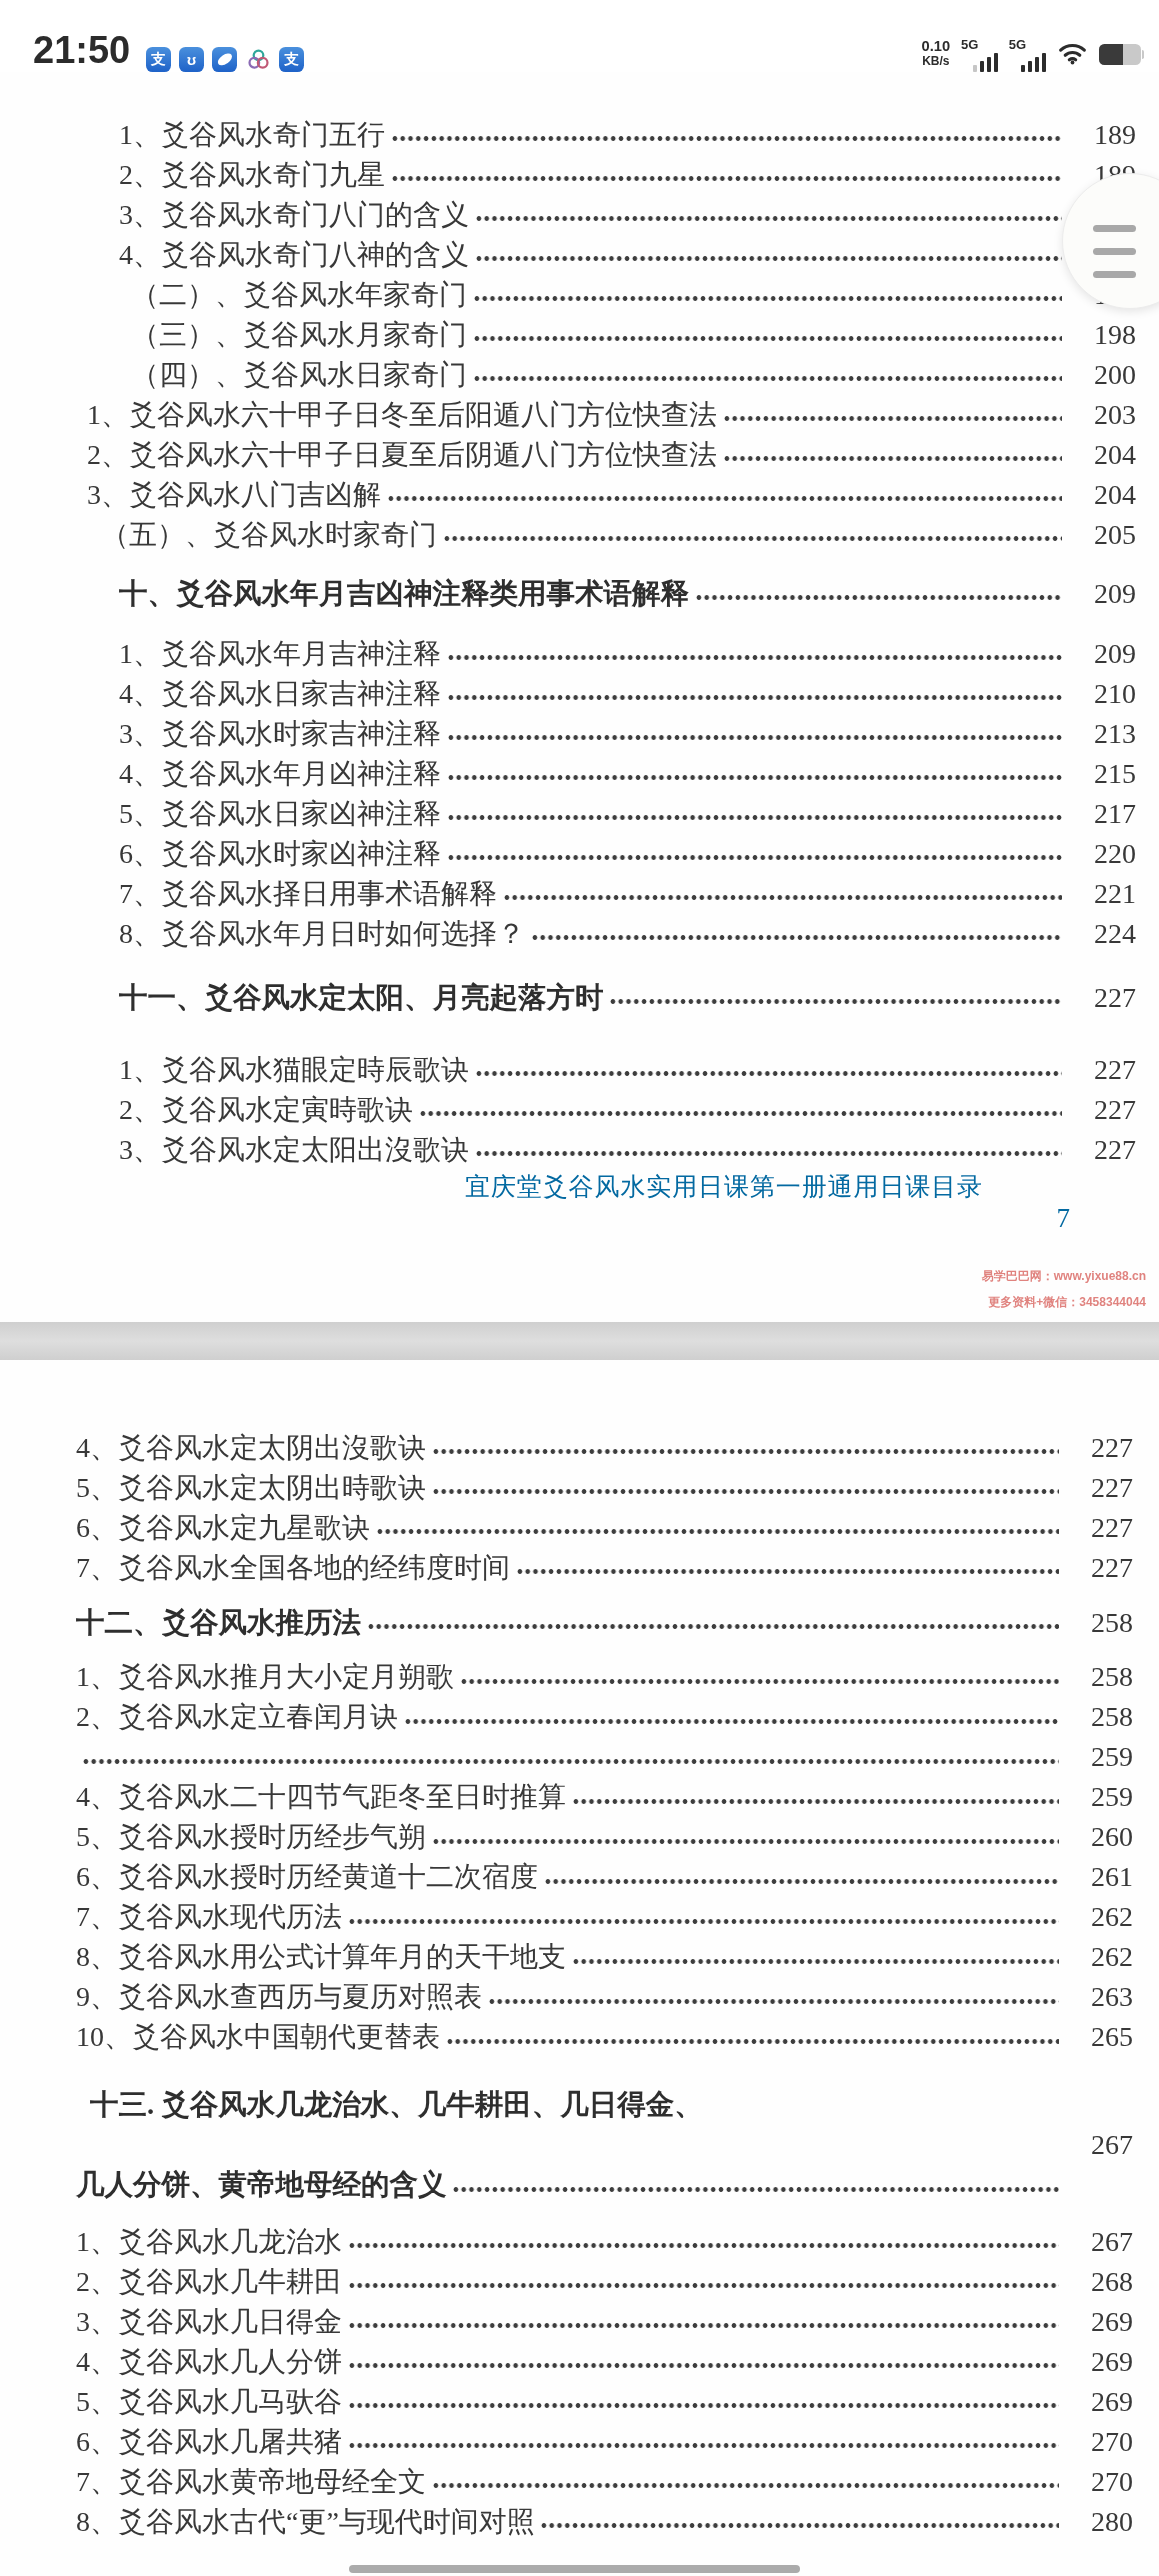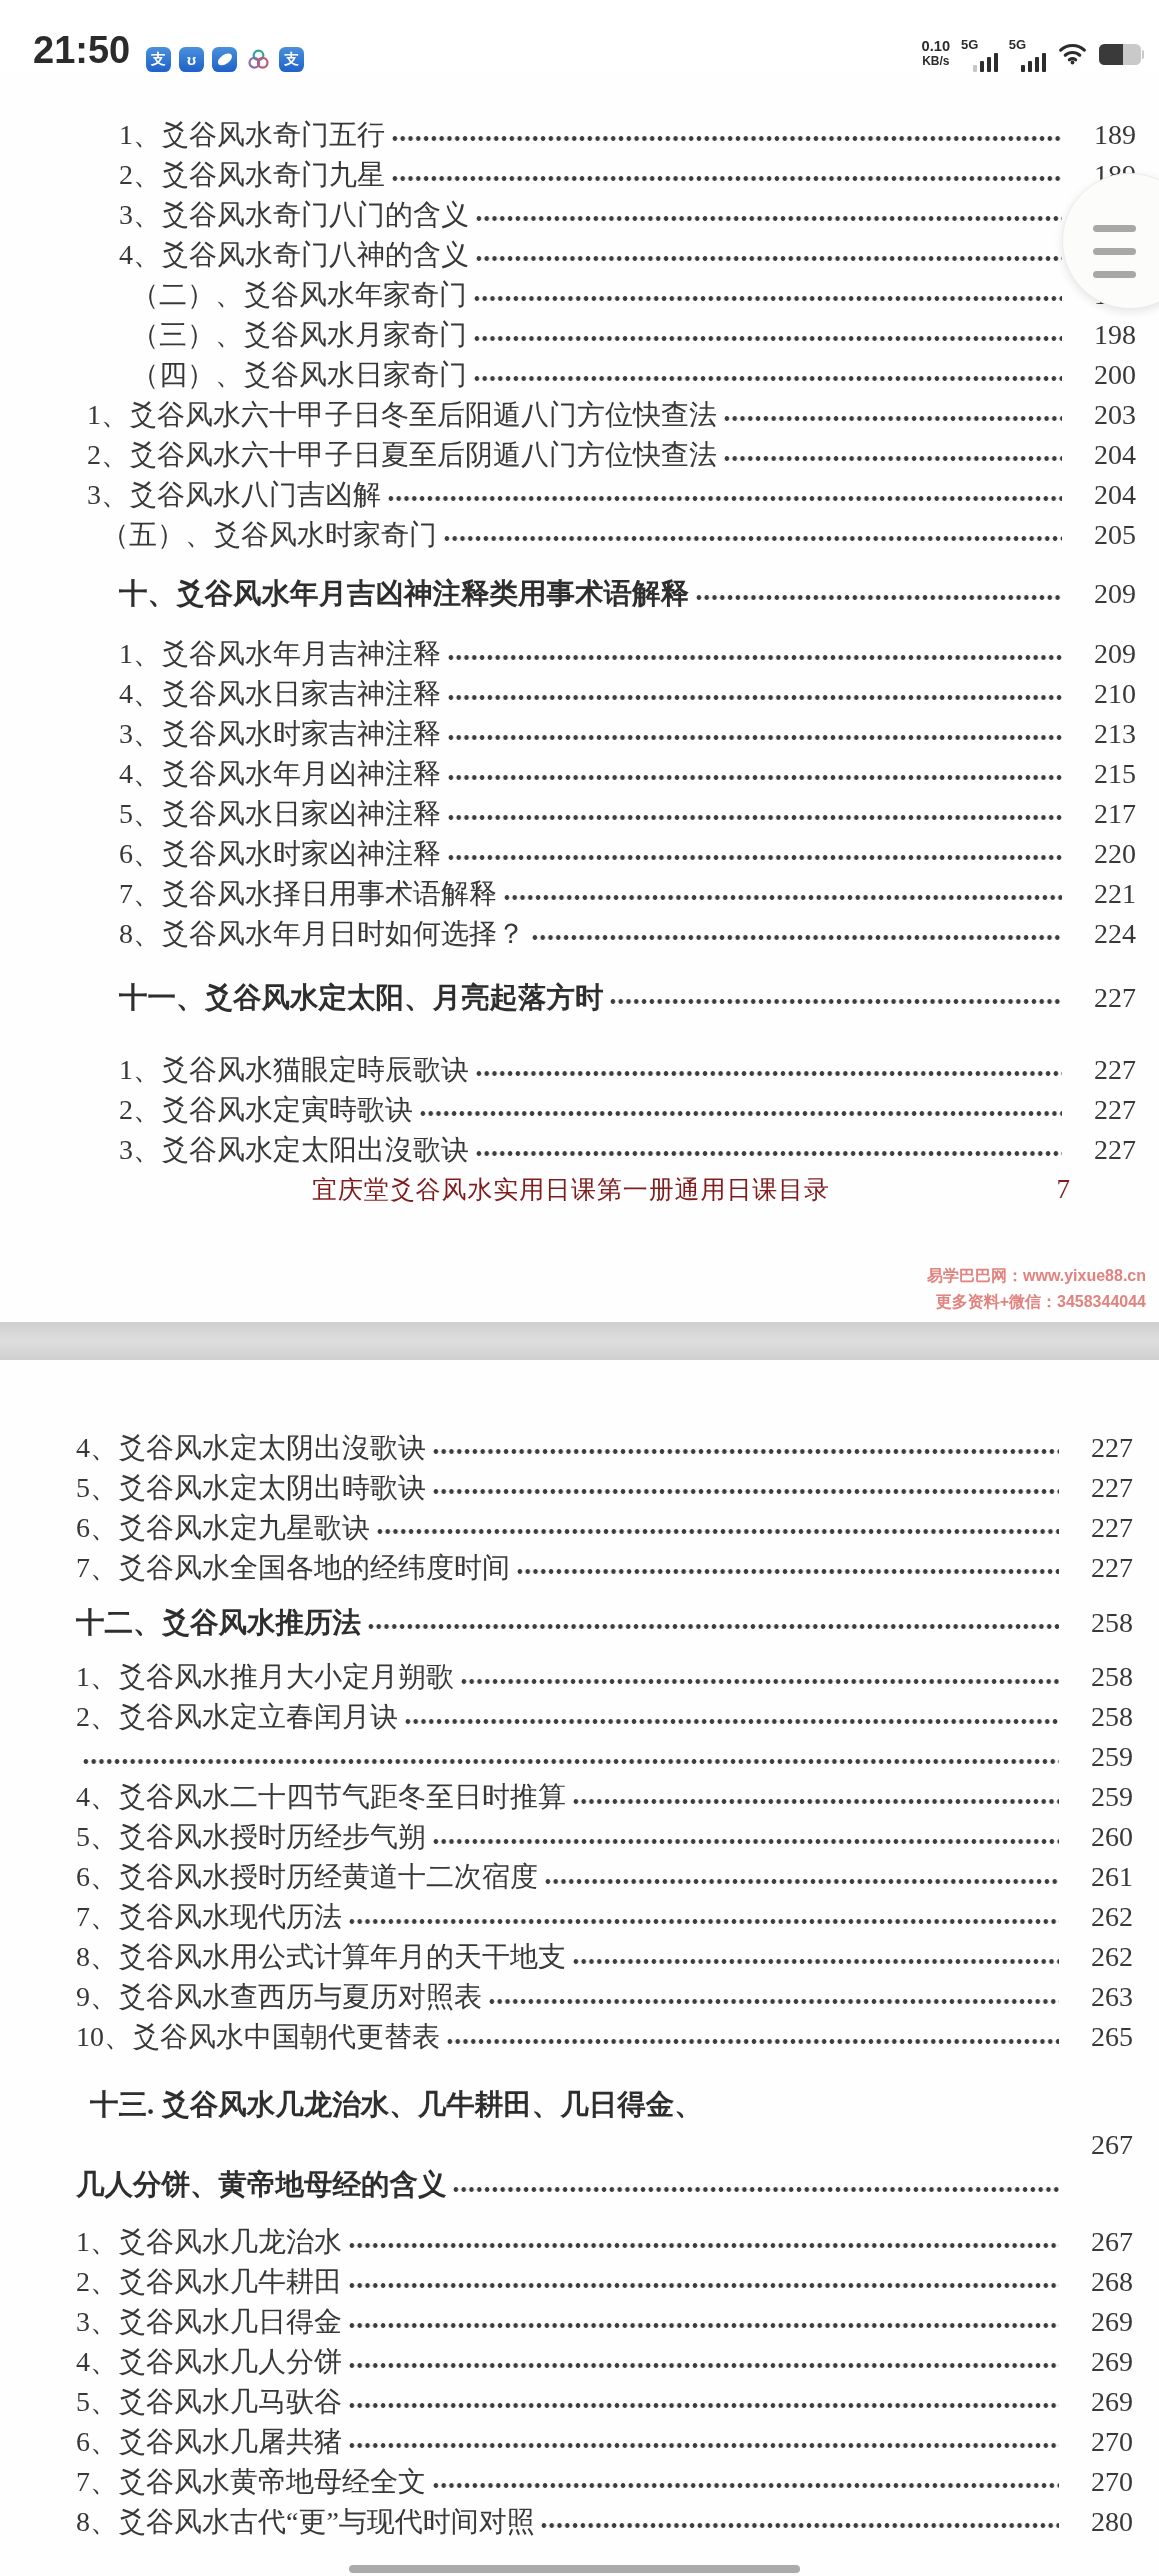--- a/index.html
+++ b/index.html
@@ -38,26 +38,26 @@
   .row{display:flex;align-items:center;height:40px;font-size:28px;white-space:nowrap;color:#383838;}
   #page2 .row{height:40px;}
   .row .t{flex:0 0 auto;}
   .row.bold .t{font-weight:700;font-size:28.5px;color:#2e2e2e;}
   .dots{flex:1 1 auto;height:11px;margin:7.4px 11px 0 5.5px;min-width:16.6px;
         background:radial-gradient(circle at 3.9px 5.5px,#3d3d3d 2px,rgba(0,0,0,0) 2.7px) left center/7.8px 11px repeat-x;}
   .fillsp{flex:1 1 auto;}
   .pg{flex:0 0 63px;text-align:right;font-size:28px;color:#383838;}
   .ind1{padding-left:14px;}.ind2{padding-left:32px;}.ind3{padding-left:44px;}
 
-  .footer{display:flex;align-items:center;height:40px;font-size:25px;color:#7f1d1d;}
+  .footer{display:flex;align-items:center;height:40px;font-size:25px;color:#0369a1;flex-direction:column;}
   .footer .ft{margin-left:225px;letter-spacing:0.9px;}
   .footer .fpg{margin-left:auto;margin-right:66px;font-size:27px;}
 
   .watermark{position:absolute;right:13px;bottom:7.4px;text-align:right;
-             font-family:"Liberation Sans",sans-serif;font-weight:700;font-size:16px;line-height:26px;
+             font-family:"Liberation Sans",sans-serif;font-weight:700;font-size:12px;line-height:26px;
              color:#e0837f;text-shadow:0 0 2.8px #ffffff,0 0 0.9px #ffffff;}
 
   
   .fab{position:absolute;top:173px;right:-39px;width:134px;height:134px;border-radius:50%;
        background:#fcfcfa;border:0.9px solid #ececec;box-shadow:0 2.8px 9.2px rgba(0,0,0,0.10);}
   .fab .hbars{position:absolute;left:30px;top:51px;display:flex;flex-direction:column;gap:15.6px;}
   .fab .hbar{width:43px;height:7.4px;border-radius:3.7px;background:#a8a8a8;}
 
   .scrollbar{position:absolute;left:349px;top:2565px;width:451px;height:8.3px;border-radius:4.6px;background:#ababab;}
 </style>

